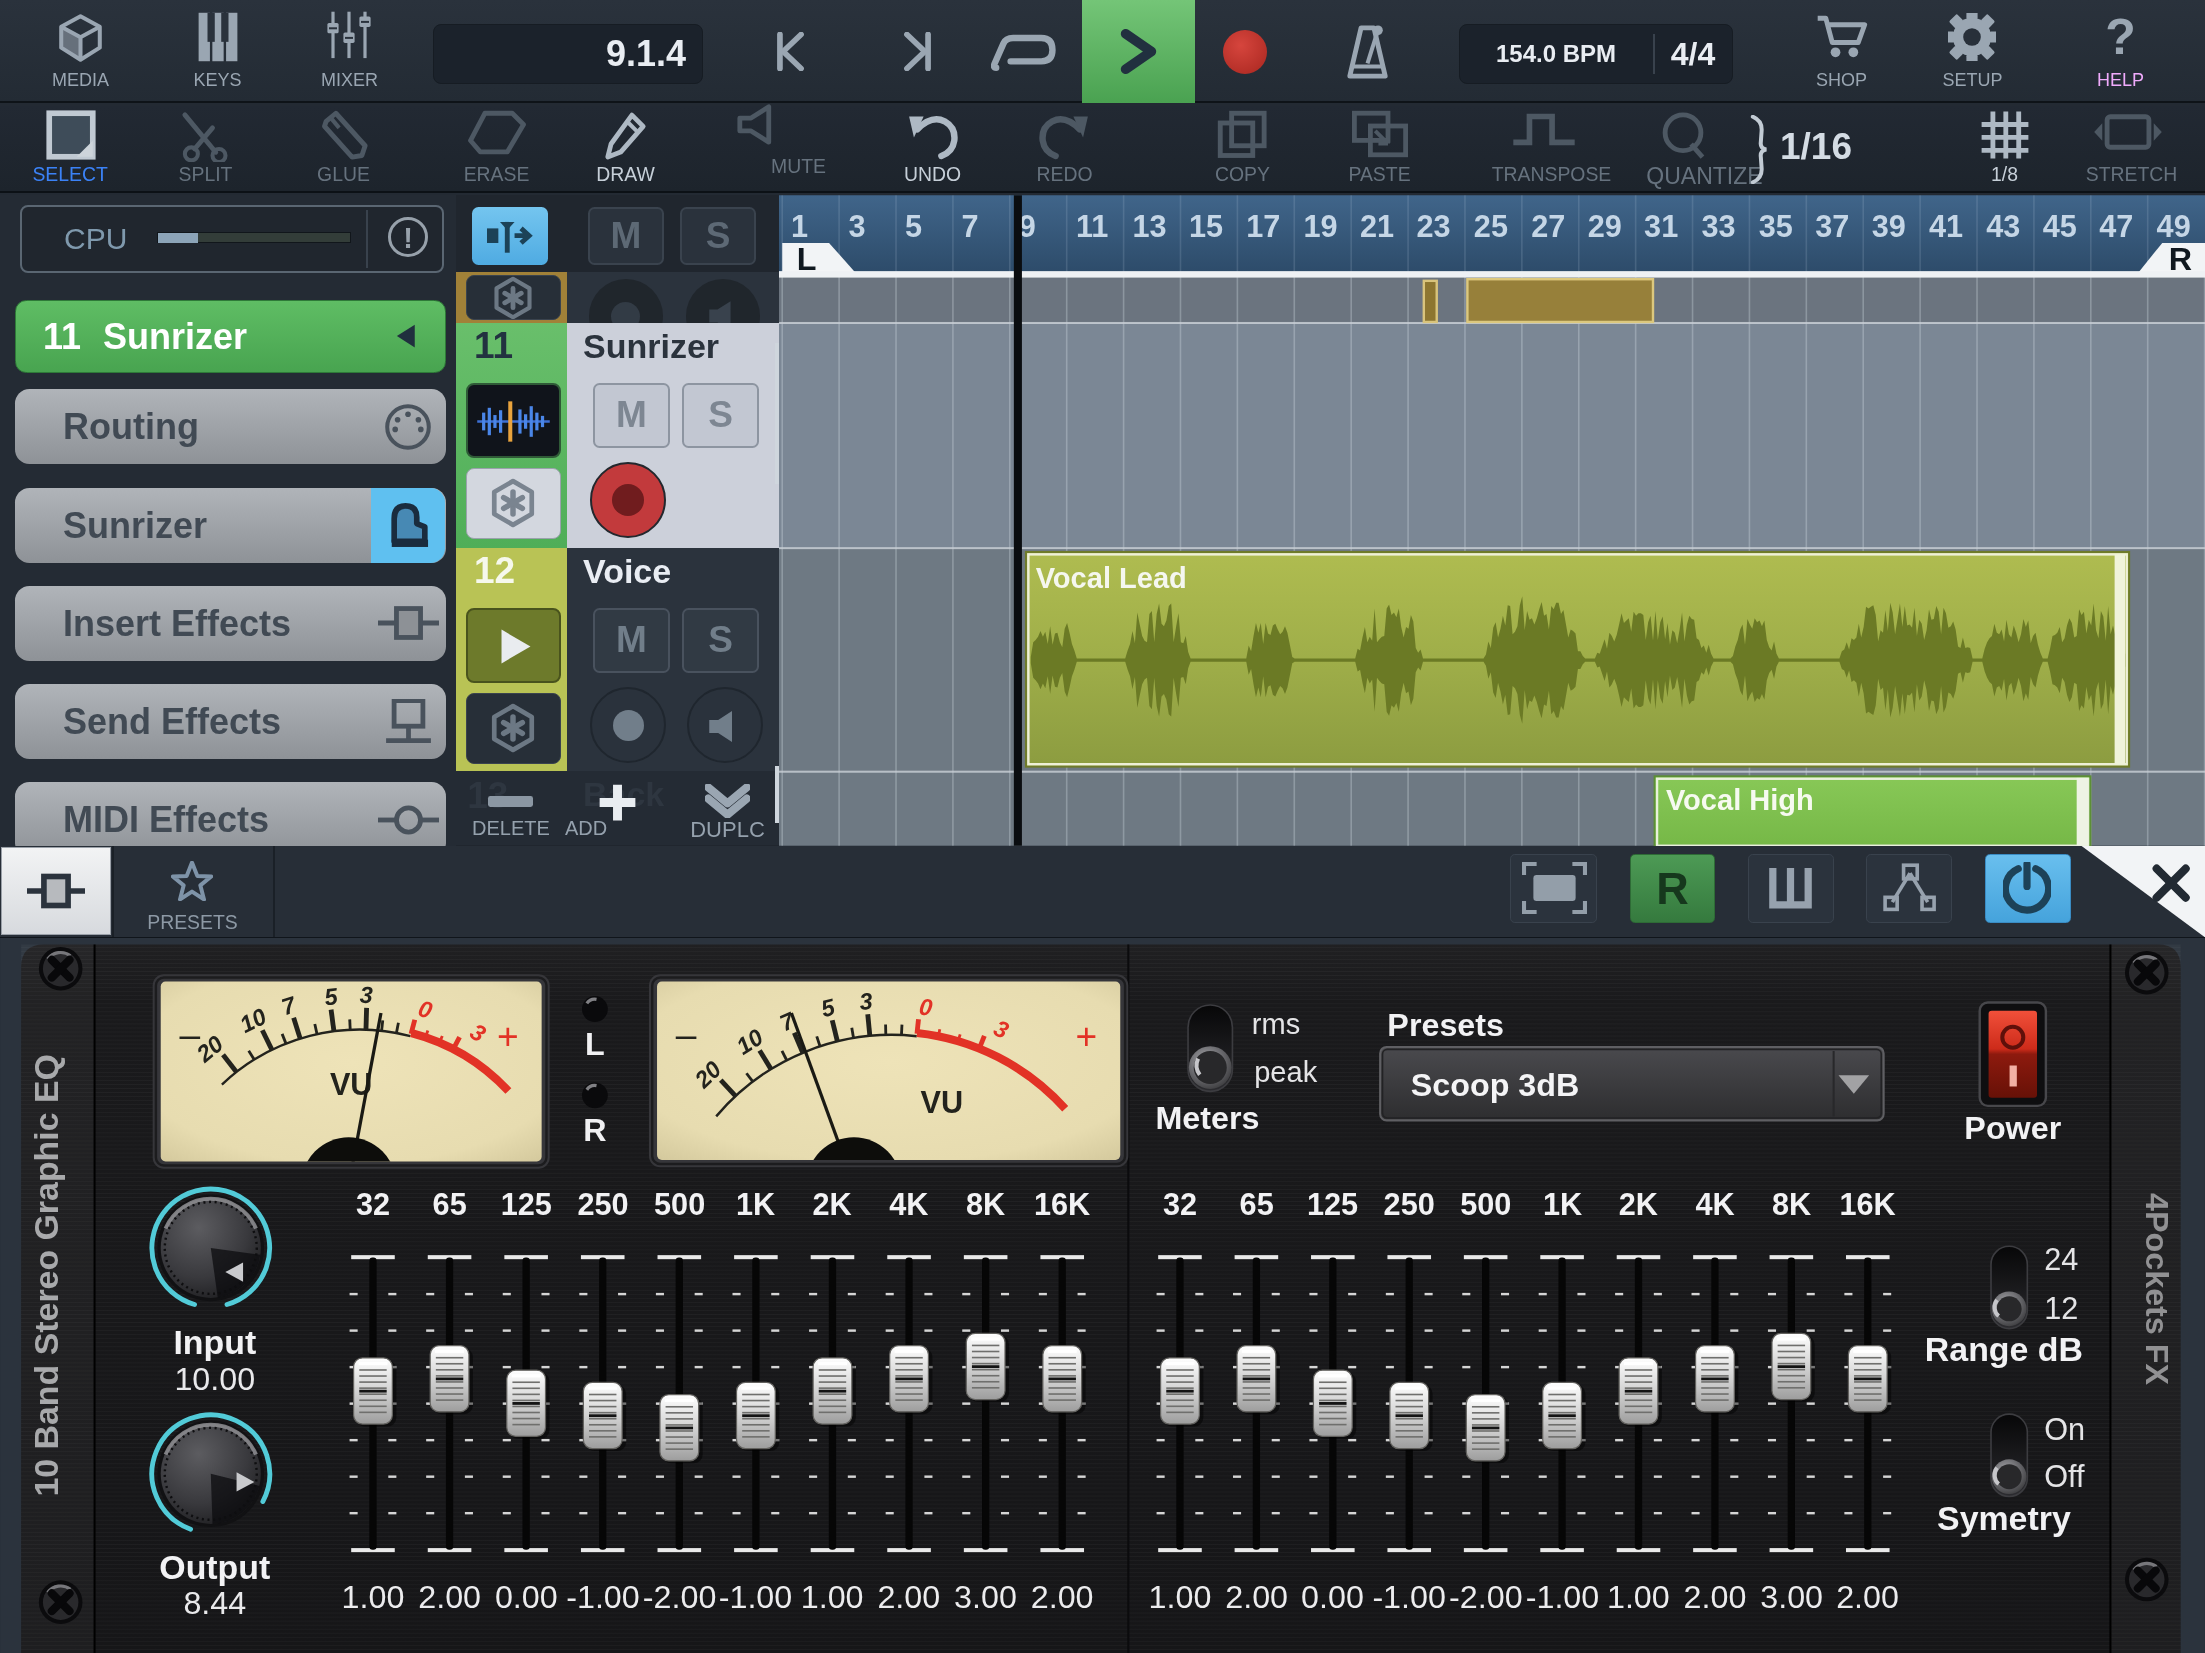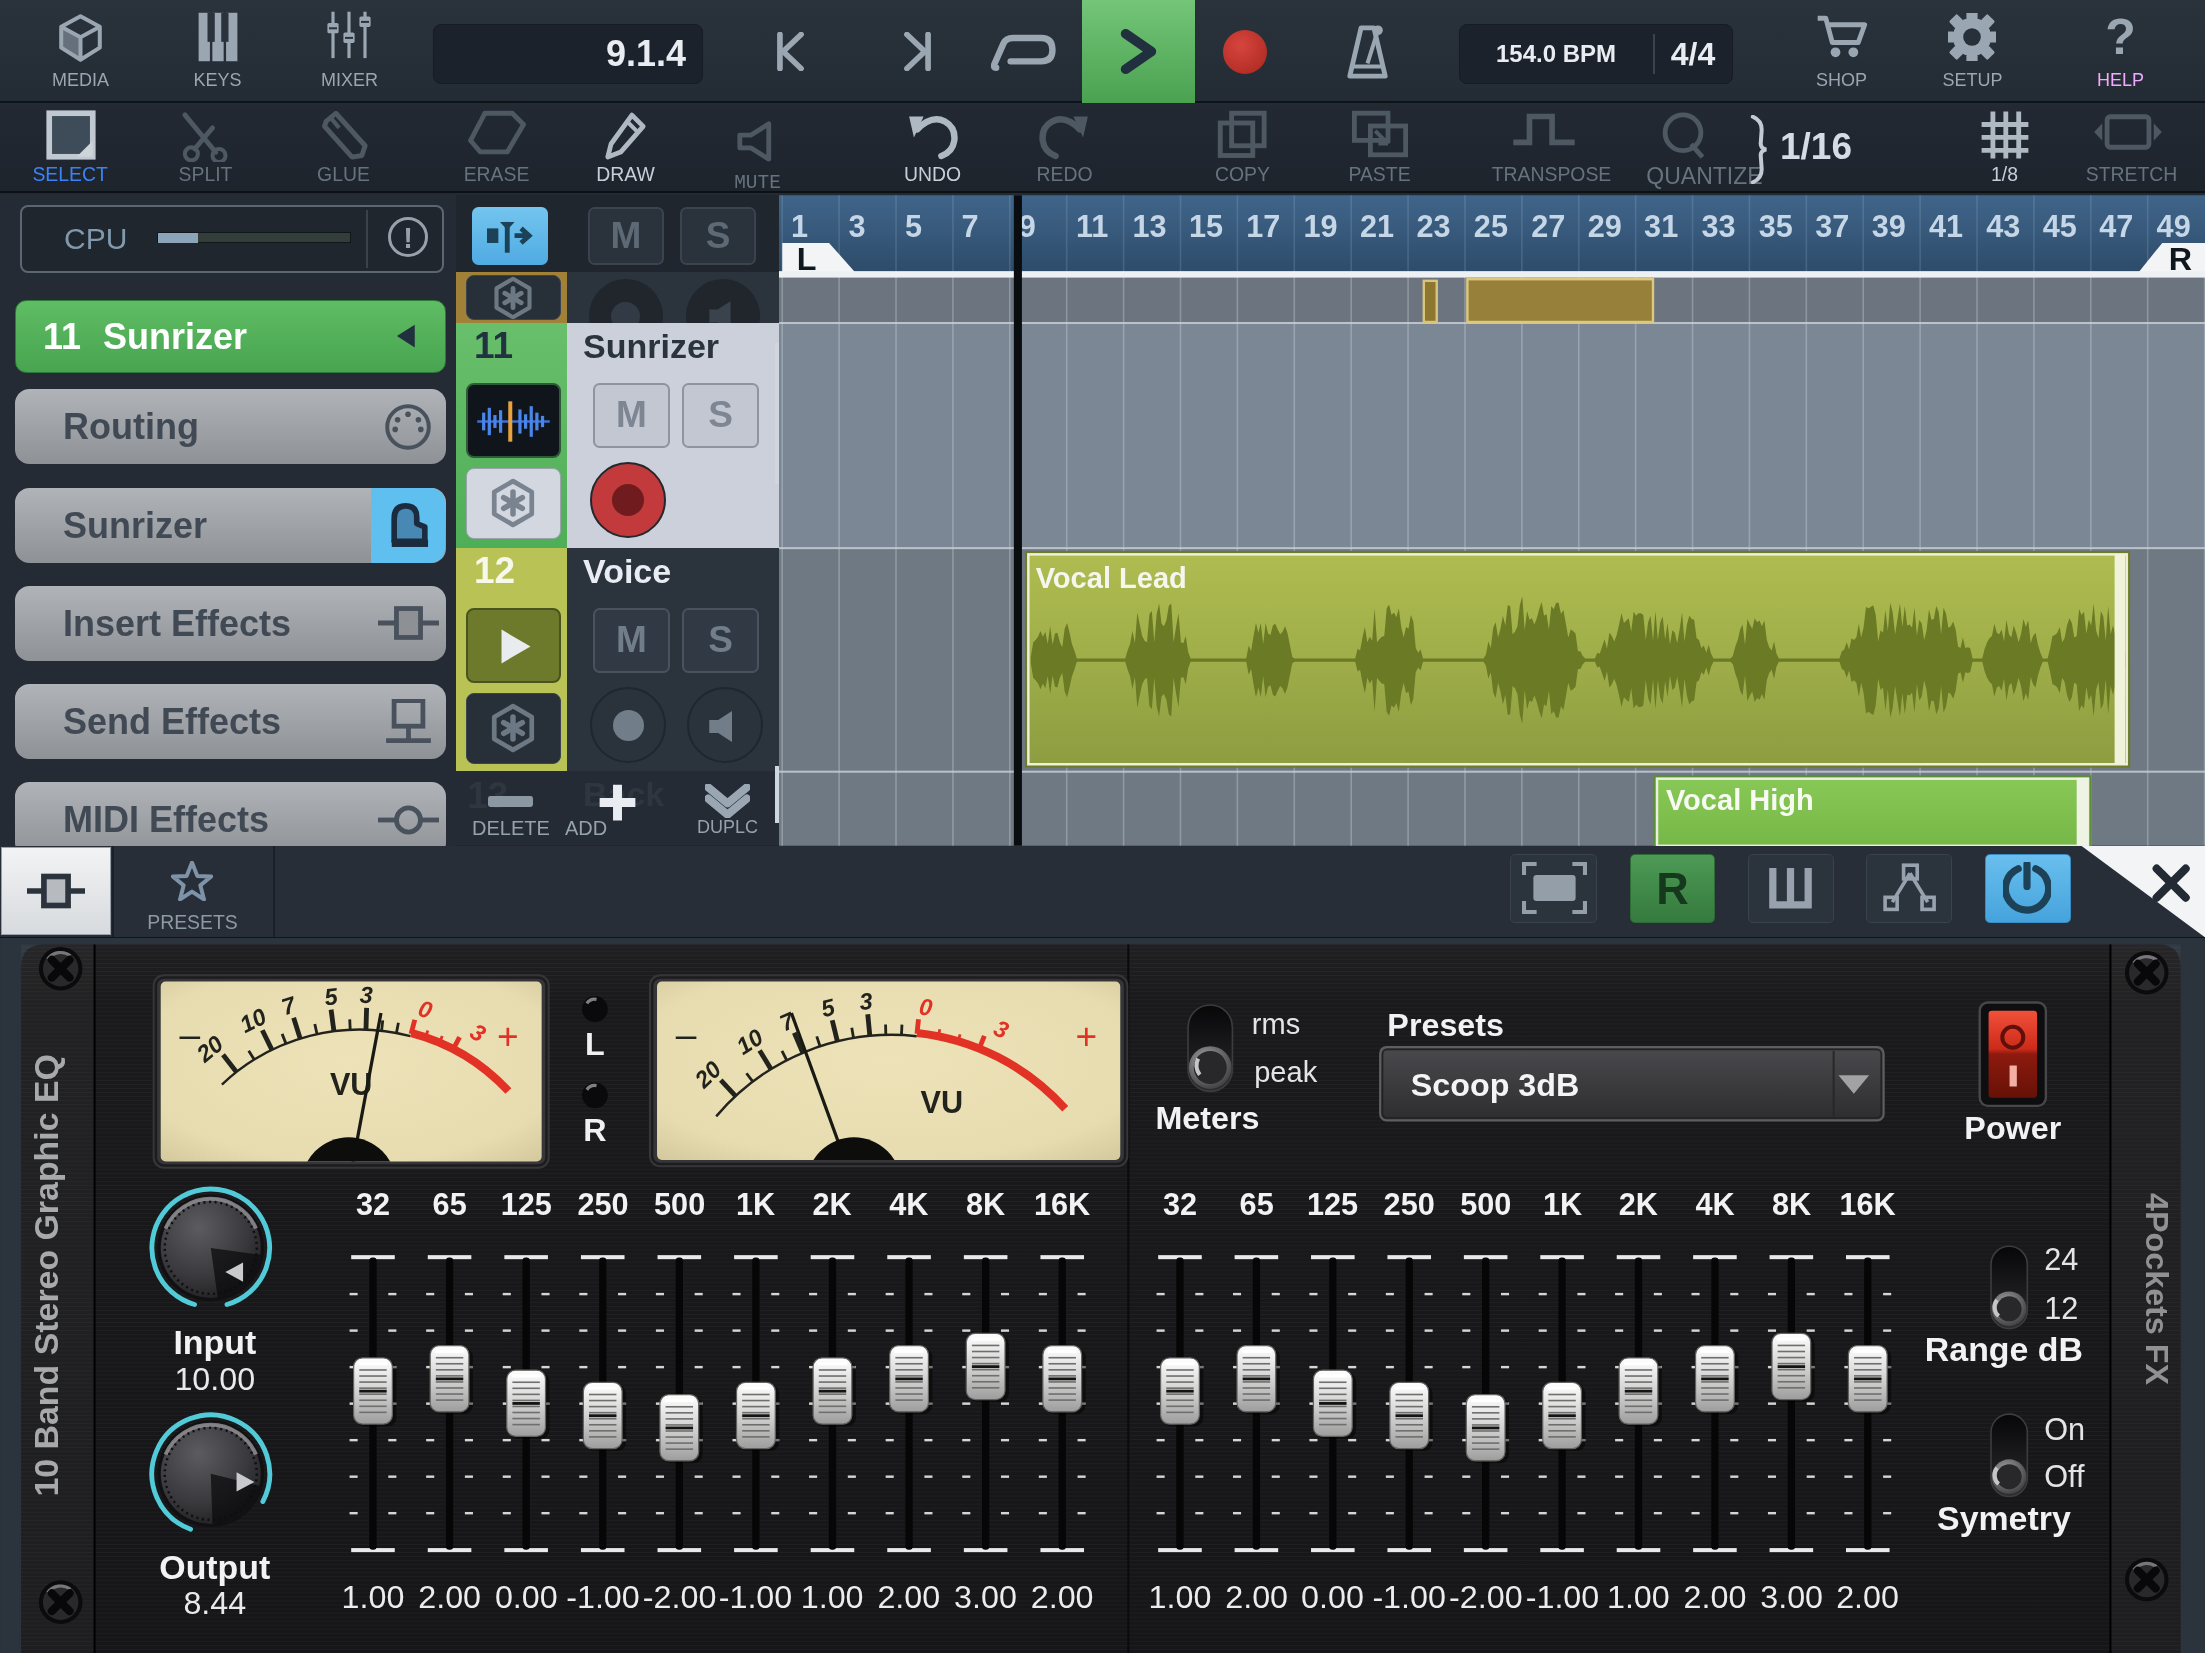--- a/index.html
+++ b/index.html
@@ -128,21 +128,21 @@
       </svg>
       <div style="position:absolute;left:0;top:53px;width:137px;font-size:19.4px;color:#66727e;">ERASE</div>
     </div>
     <div class="abs" style="left:557px;top:110px;width:137px;height:81px;text-align:center;">
       <svg class="abs" style="left:46px;top:0px;" width="45" height="52" viewBox="0 0 56 64">
         <path d="M36 6 L50 20 L22 52 L6 58 L10 42 Z" fill="none" stroke="#aeb9c4" stroke-width="6" stroke-linejoin="round"></path>
         <line x1="30" y1="14" x2="42" y2="26" stroke="#aeb9c4" stroke-width="5"></line>
       </svg>
       <div style="position:absolute;left:0;top:53px;width:137px;font-size:19.4px;color:#c6cfd8;">DRAW</div>
     </div>
-    <div class="abs" style="left:689px;top:119px;width:137px;height:81px;text-align:center;font-family:Liberation Mono, monospace;">
+    <div class="abs" style="left:689px;top:102px;width:137px;height:81px;text-align:right;">
       <svg class="abs" style="left:46px;top:0px;" width="45" height="45" viewBox="0 0 56 56">
         <path d="M6 20 L20 20 L42 6 L42 50 L20 36 L6 36 Z" fill="none" stroke="#4d5863" stroke-width="6" stroke-linejoin="round"></path>
       </svg>
       <div style="position:absolute;left:0;top:53px;width:137px;font-size:19.4px;color:#66727e;">MUTE</div>
     </div>
     <div class="abs" style="left:864px;top:110px;width:137px;height:81px;text-align:center;">
       <svg class="abs" style="left:40px;top:0px;" width="57" height="50" viewBox="0 0 70 62">
         <path d="M16 24 Q34 6 50 14 Q64 22 62 38 Q60 52 46 57" fill="none" stroke="#aeb9c4" stroke-width="8" stroke-linecap="round"></path>
         <path d="M6 8 L24 8 L12 34 Z" fill="#aeb9c4"></path>
       </svg>
@@ -346,21 +346,21 @@
         <div class="abs" style="left:32px;top:601px;width:45px;height:11.3px;background:#8b97a3;border-radius:2.4px;"></div>
         <div class="abs" style="left:2.4px;top:622px;width:105px;text-align:center;font-size:20px;color:#95a1ad;">DELETE</div>
         <svg class="abs" style="left:142px;top:588px;" width="39" height="39" viewBox="0 0 48 48">
           <path d="M24 2 L24 46 M2 24 L46 24" stroke="#e9edf1" stroke-width="11"></path>
         </svg>
         <div class="abs" style="left:109px;top:622px;width:105px;font-size:20px;color:#95a1ad;">ADD</div>
         <svg class="abs" style="left:249px;top:589px;" width="45" height="34" viewBox="0 0 56 42">
           <path d="M4 4 L28 24 L52 4" fill="none" stroke="#9aa6b2" stroke-width="10" stroke-linecap="round" stroke-linejoin="round"></path>
           <path d="M4 18 L28 38 L52 18" fill="none" stroke="#9aa6b2" stroke-width="10" stroke-linecap="round" stroke-linejoin="round"></path>
         </svg>
-        <div class="abs" style="left:219px;top:622px;width:105px;text-align:center;font-size:18px;color:#95a1ad;">DUPLC</div>
+        <div class="abs" style="left:219px;top:622px;width:105px;text-align:center;font-size:22px;color:#95a1ad;">DUPLC</div>
       </div>
       <svg class="abs" style="left:779px;top:0;" width="1426" height="651" viewBox="0 0 1767 806">
         <defs>
           <linearGradient id="rulerg" x1="0" y1="0" x2="0" y2="1">
             <stop offset="0" stop-color="#40658a"></stop>
             <stop offset="1" stop-color="#2c4a68"></stop>
           </linearGradient>
           <linearGradient id="leadg" x1="0" y1="0" x2="0" y2="1">
             <stop offset="0" stop-color="#afbc50"></stop>
             <stop offset="0.5" stop-color="#9fae49"></stop>

